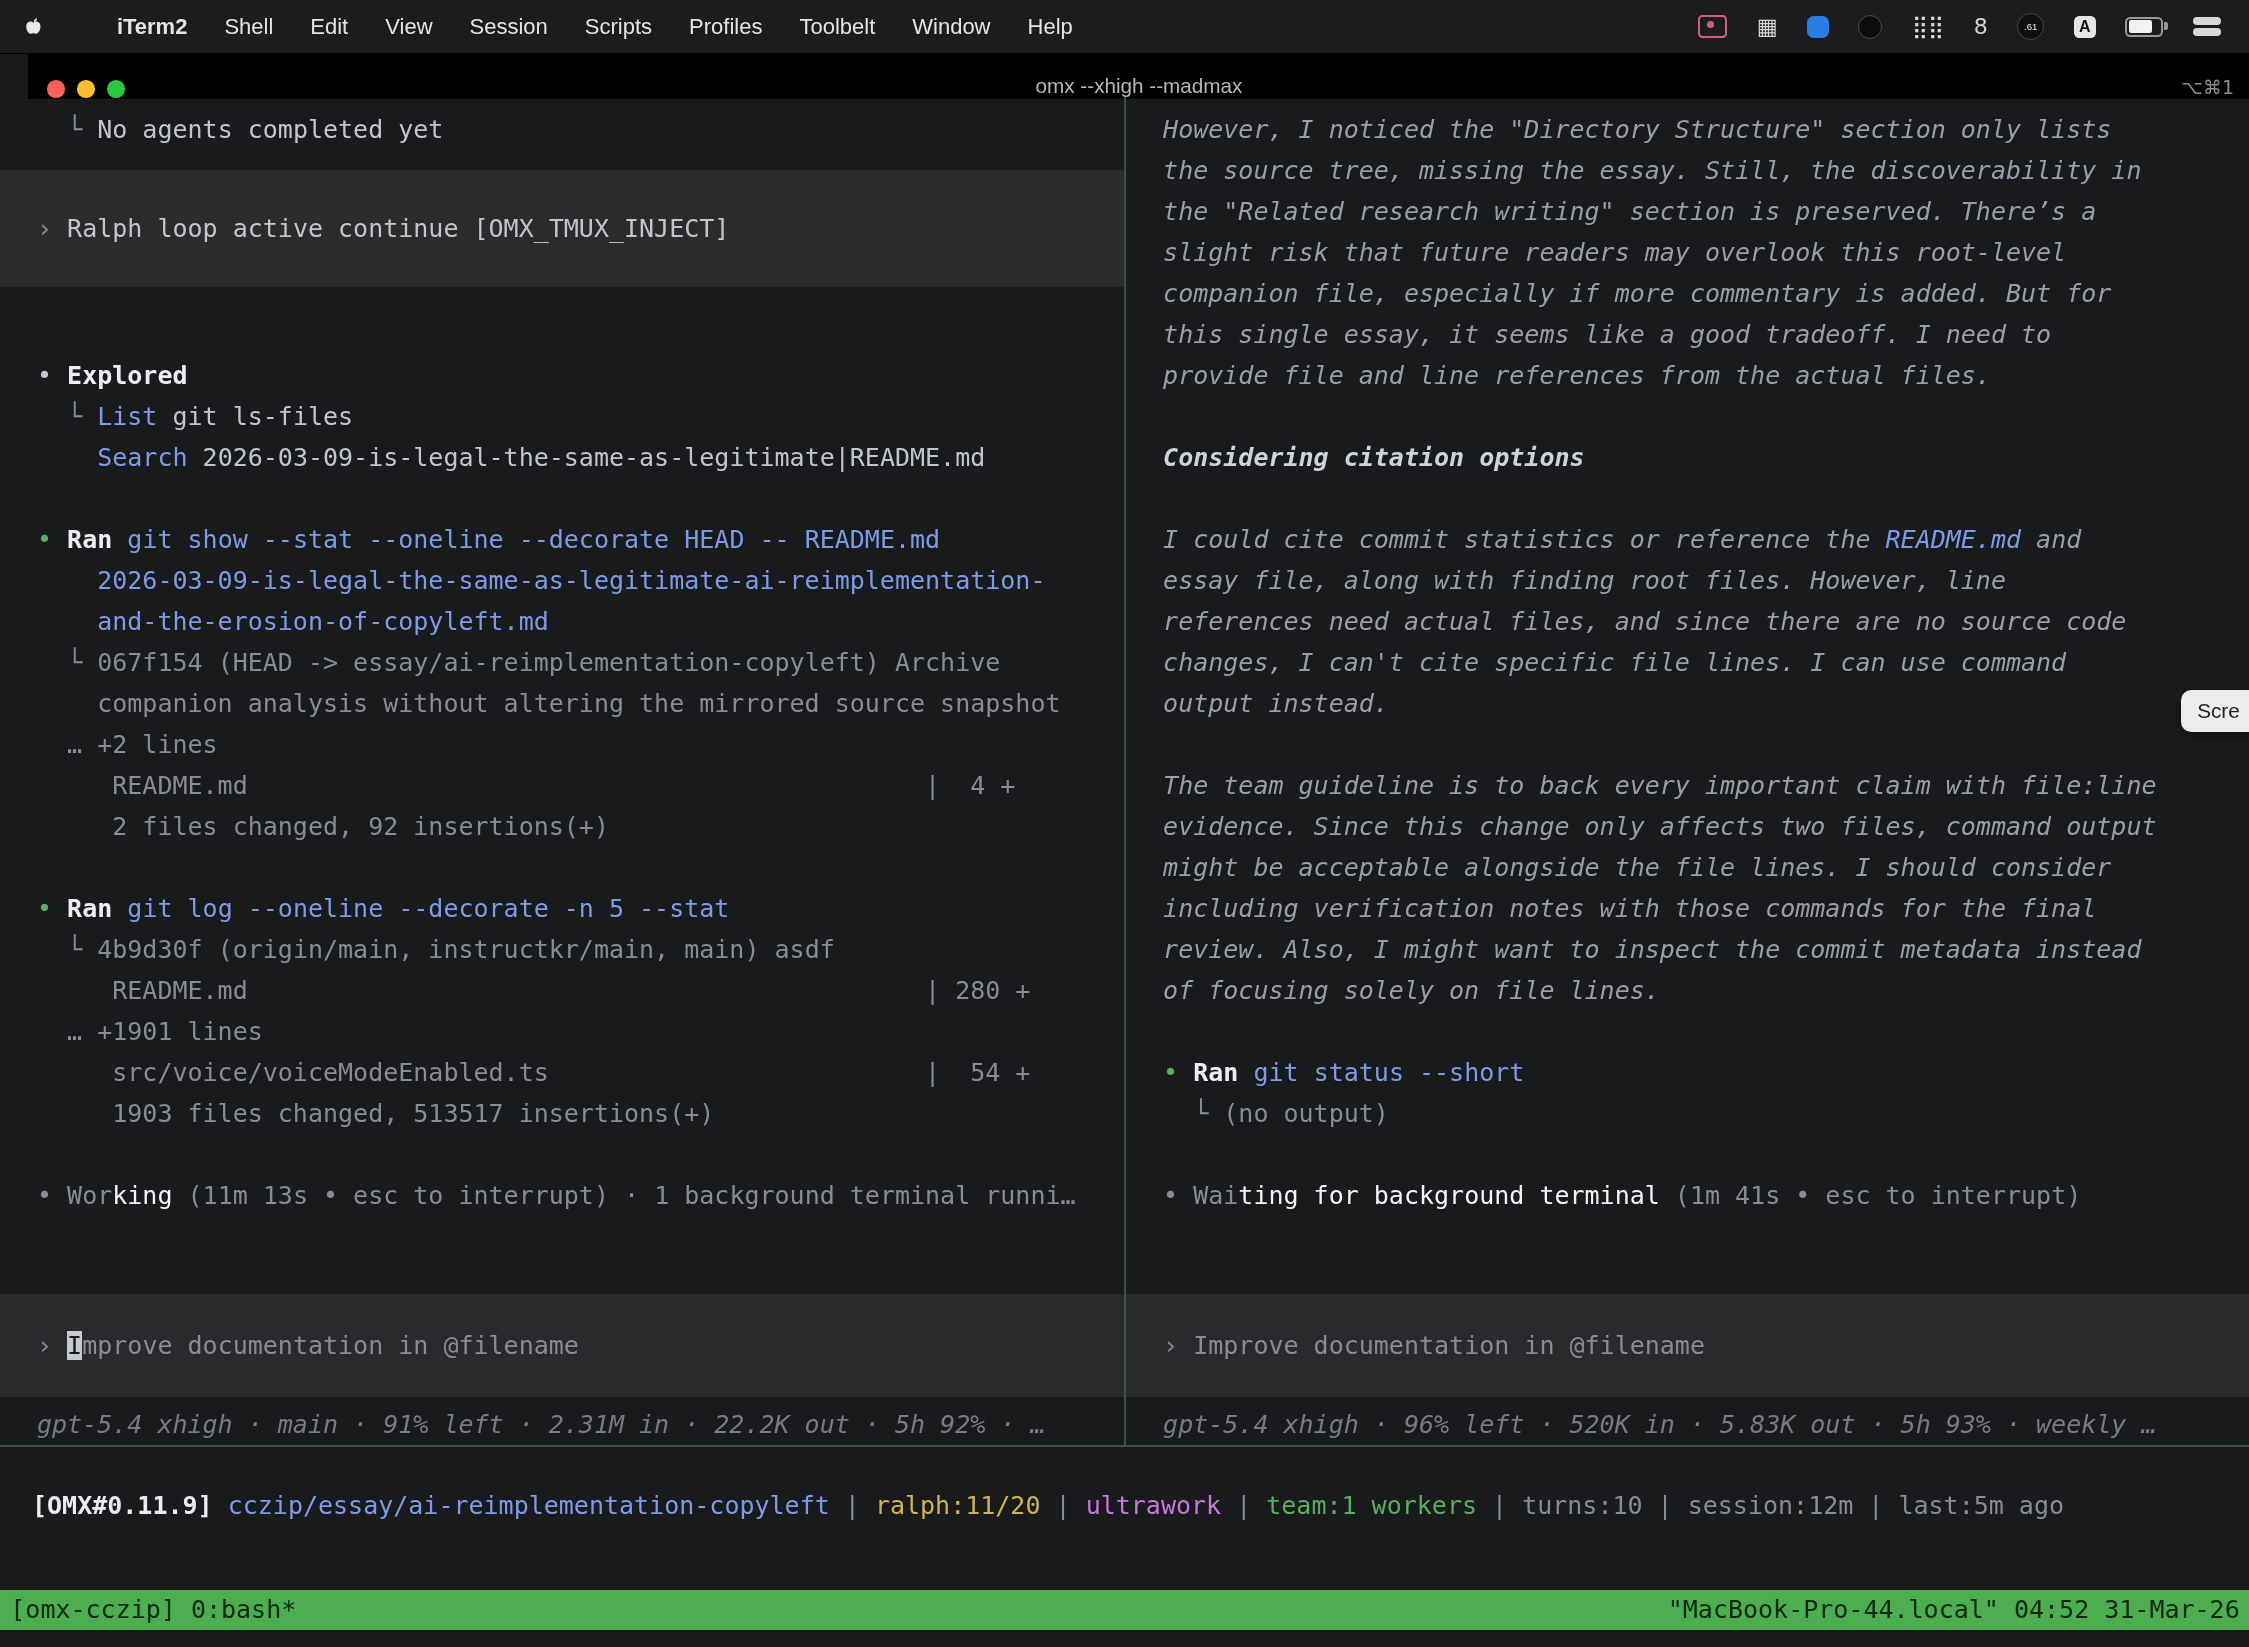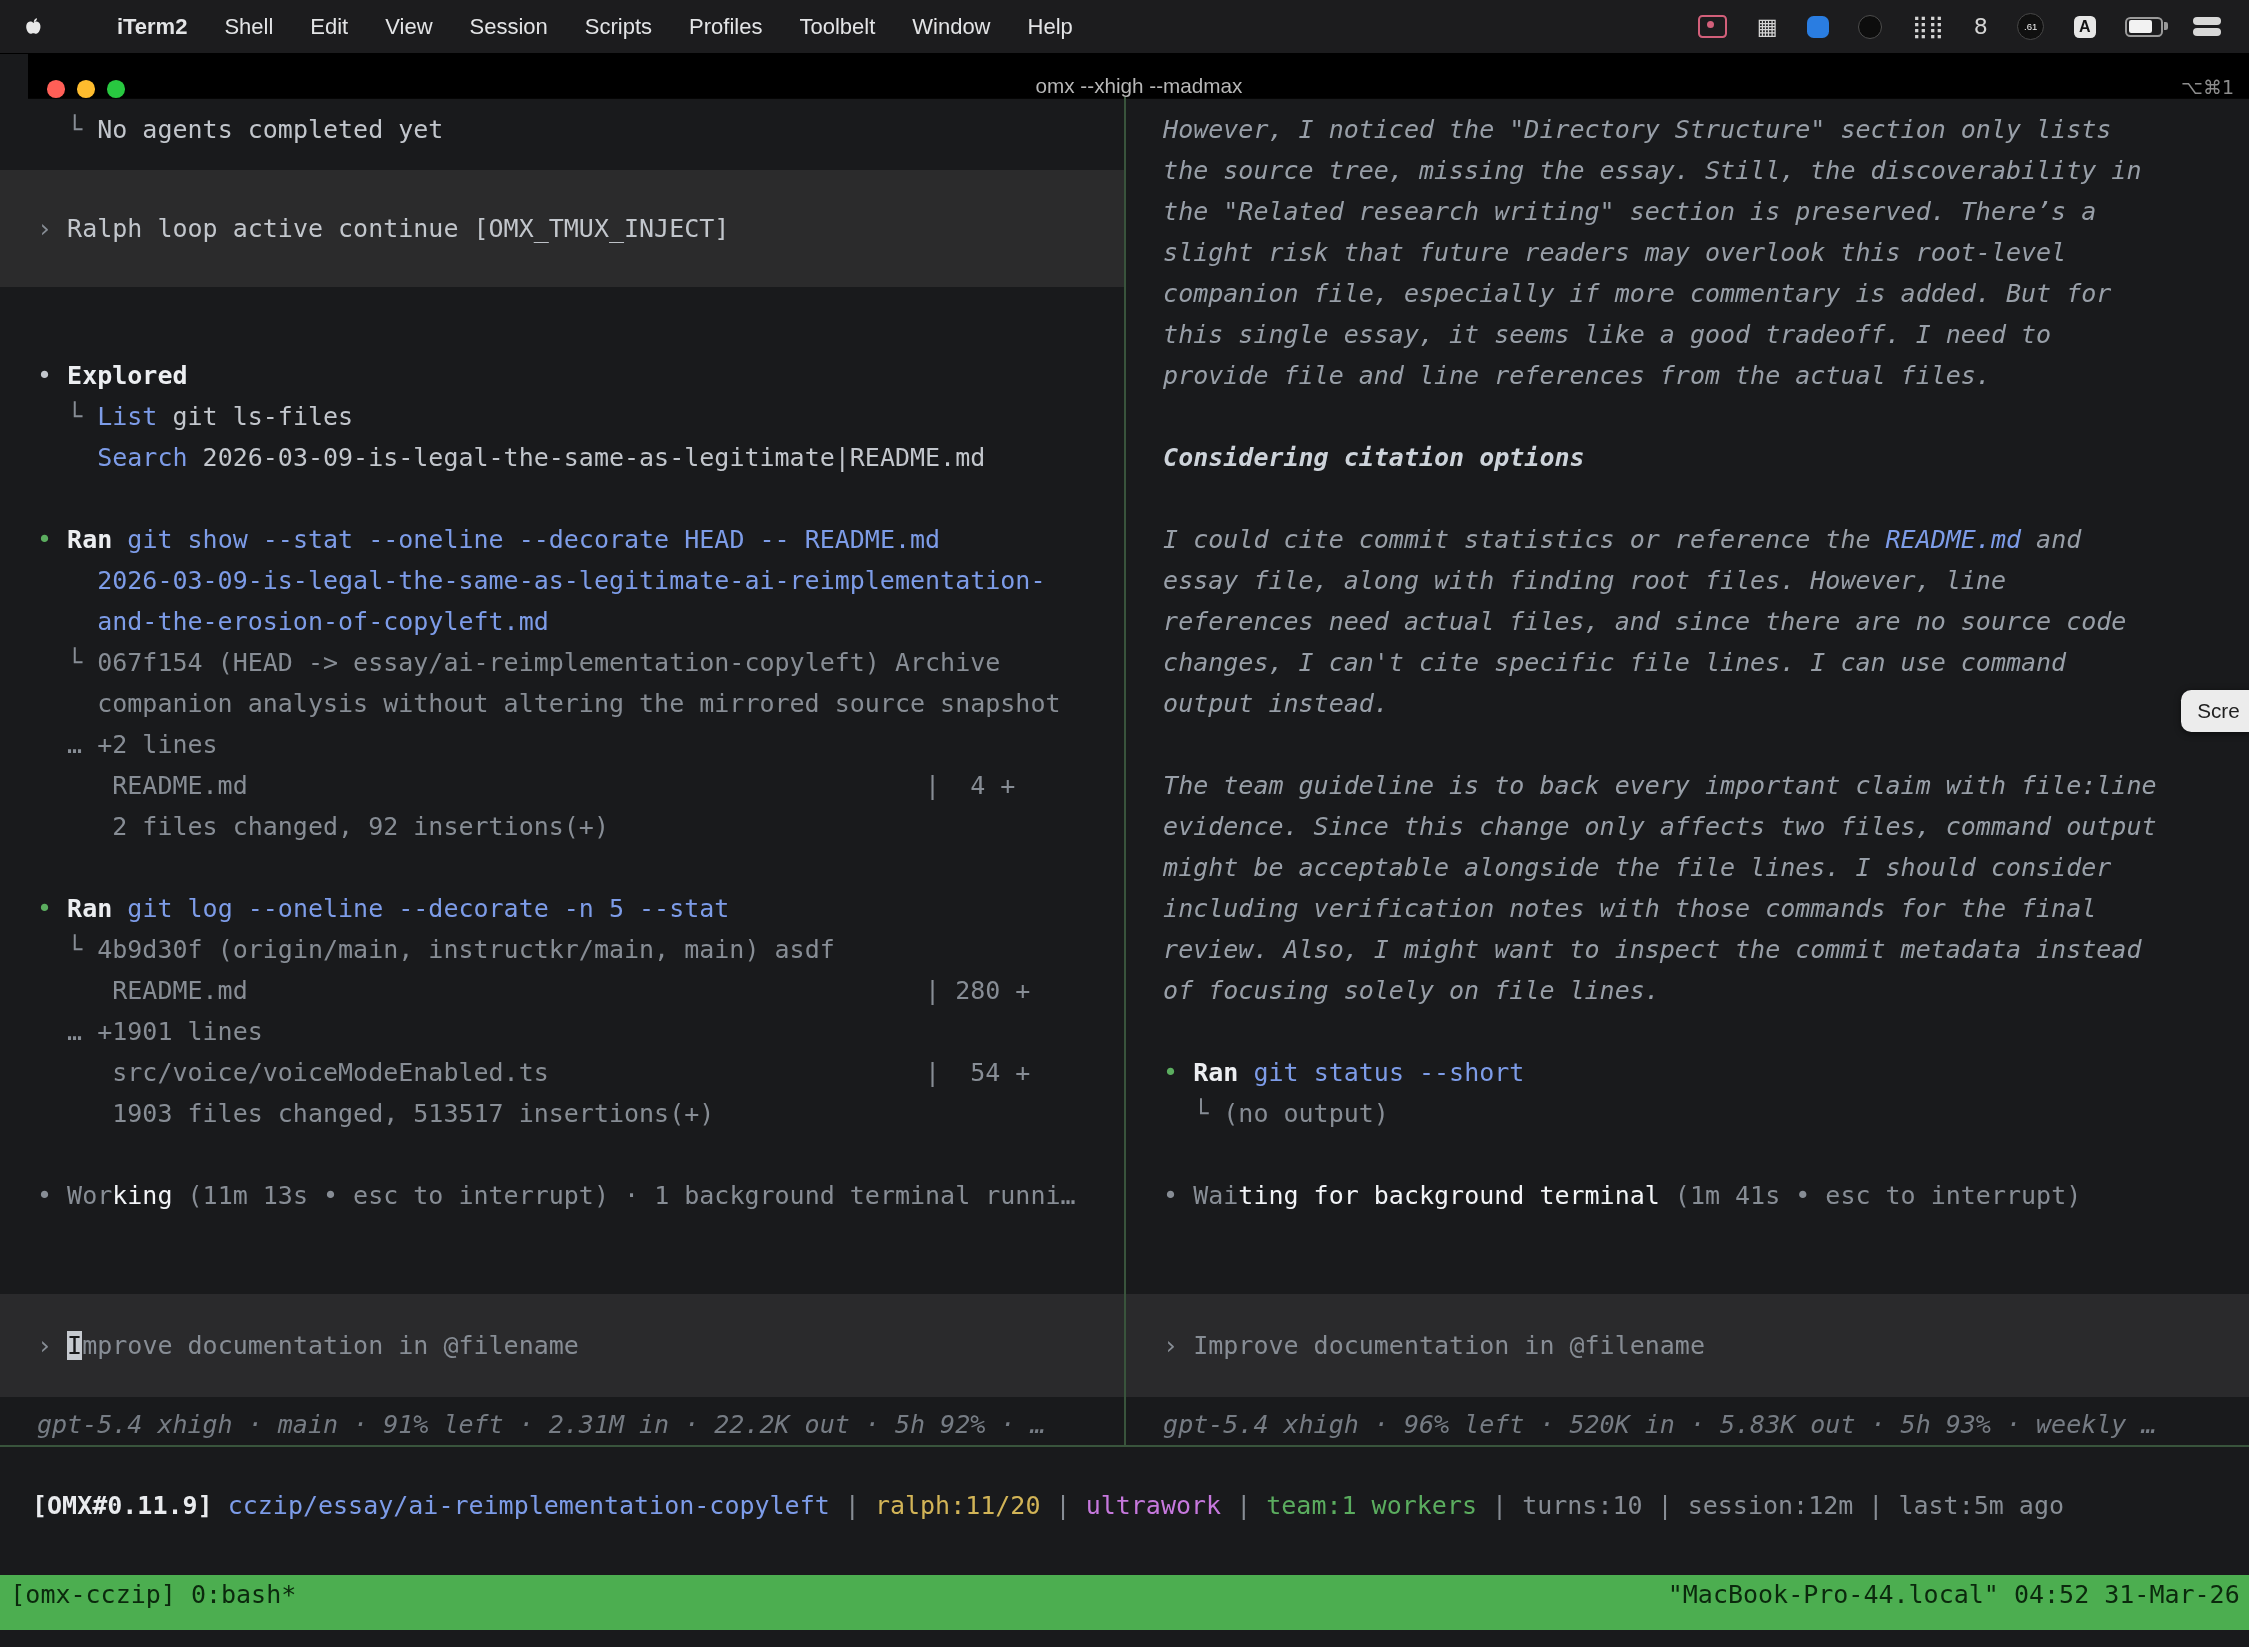--- a/index.html
+++ b/index.html
@@ -74,21 +74,21 @@
   .mag{color:#c678dd;}
   .inject-box{background:#2b2b2c;padding-top:38px;padding-bottom:38px;margin:20.7px 0 68px 0;}
   .spacer{flex:1;}
   .inputbox{background:#2a2a2c;padding:31px 0;}
   .pstatus{height:41px;line-height:41px;padding-left:37px;margin-top:7px;
            color:#767c84;white-space:pre;font-style:italic;}
   
   .hsep{position:absolute;top:1445px;left:0;right:0;height:2.2px;background:#39543c;}
   .omxbar{position:absolute;top:1467px;left:0;height:41px;line-height:41px;
           padding-left:32px;font:25px "DejaVu Sans Mono",monospace;white-space:pre;margin-top:24px;}
-  .tmuxbar{position:absolute;bottom:17.7px;left:0;right:0;height:55px;background:#4cae50;
+  .tmuxbar{position:absolute;bottom:17.7px;left:0;right:0;height:40px;background:#4cae50;
            color:#0b290d;font:25px "DejaVu Sans Mono",monospace;line-height:40px;
            display:flex;justify-content:space-between;padding:0 10.3px;white-space:pre;gap:12px;}
   
   .scre{position:absolute;right:0;top:690px;background:#ececec;color:#1f1f1f;
         font:20.7px "Liberation Sans",sans-serif;padding:8.9px 10.3px 8.9px 16px;
         border-radius:10.3px 0 0 10.3px;box-shadow:0 1.5px 5.9px rgba(0,0,0,.5);}
 </style>
 </head>
 <body>
 

